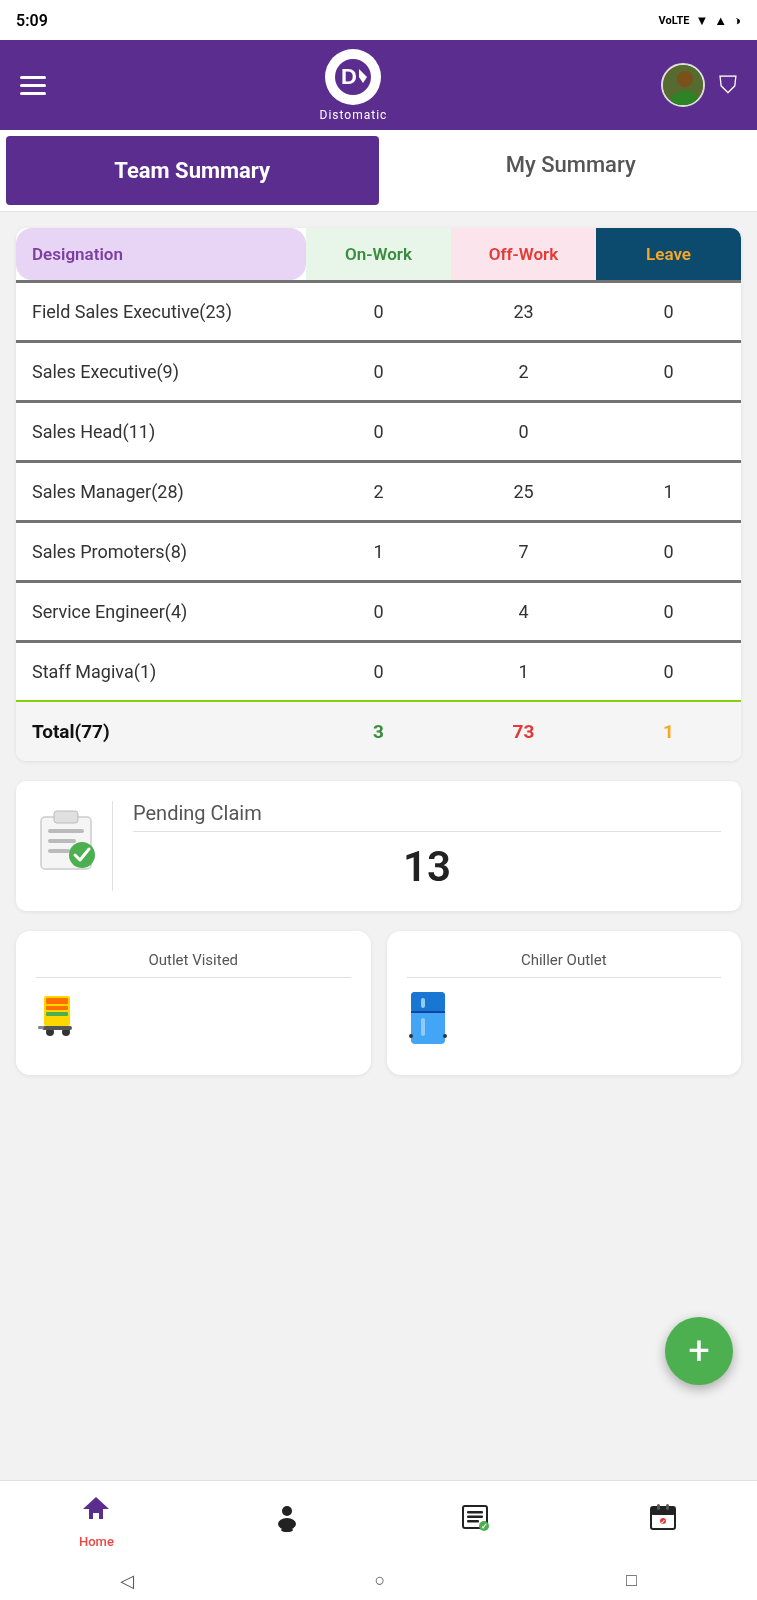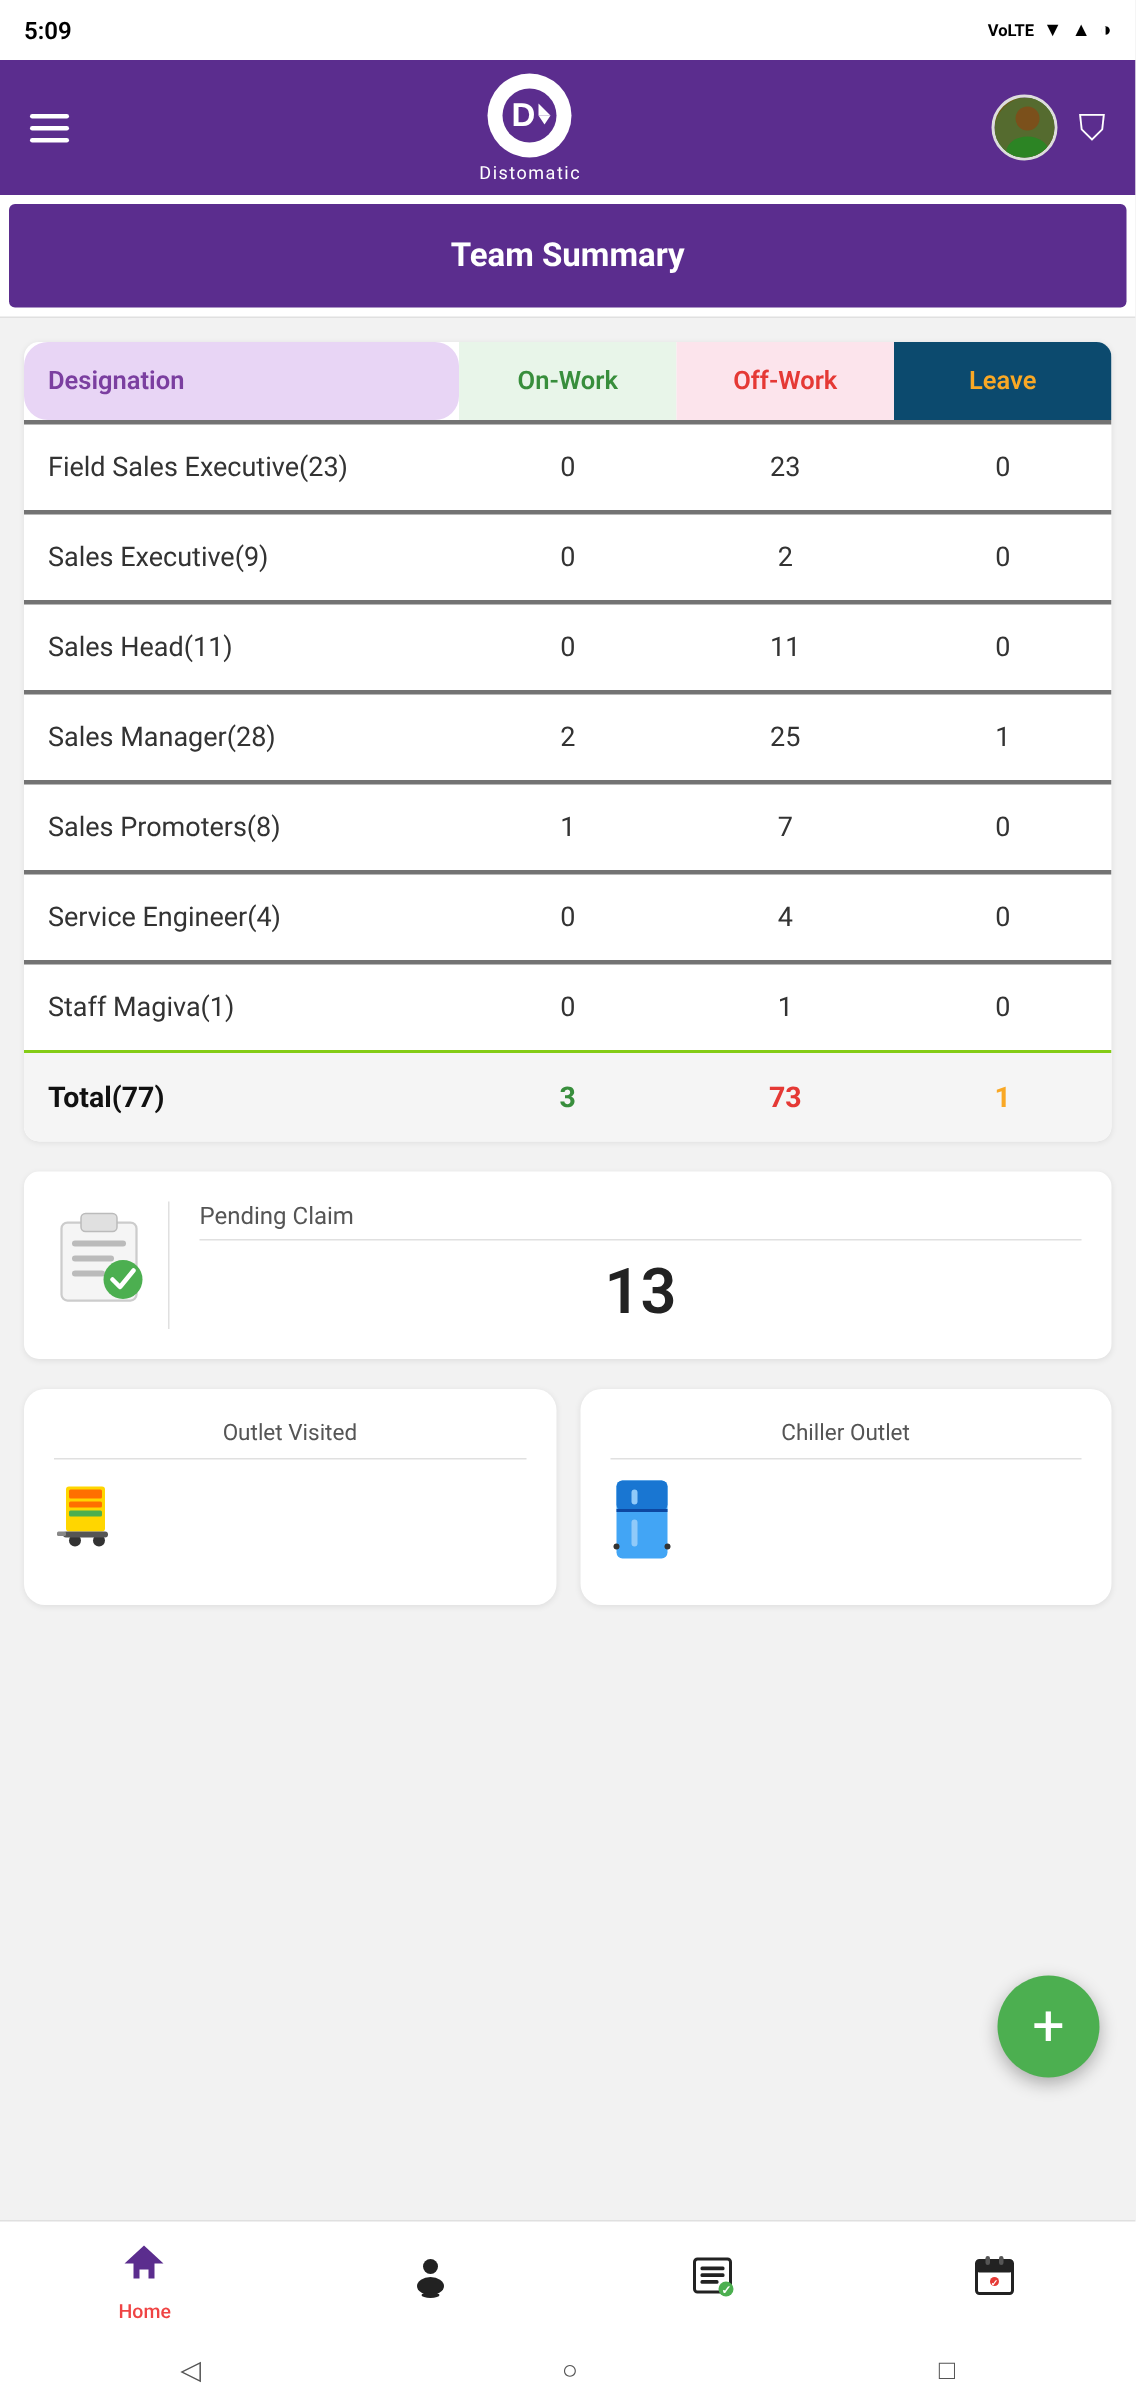--- a/index.html
+++ b/index.html
@@ -225,21 +225,21 @@
       display: flex;
       align-items: center;
       gap: 16px;
     }
     .pending-content {
       flex: 1;
       border-left: 1px solid #e0e0e0;
       padding-left: 20px;
     }
     .pending-title {
-      font-size: 16px;
+      font-size: 20px;
       color: #555;
       margin-bottom: 6px;
     }
     .pending-divider {
       height: 1px;
       background: #e0e0e0;
       margin-bottom: 10px;
     }
     .pending-number {
       font-size: 42px;
@@ -392,20 +392,23 @@
       </svg>
     </div>
     <span class="filter-icon">⛉</span>
   </div>
 </div>
 
 <div class="tabs-container">
   <div class="tab tab-active">
     <span>Team Summary</span>
   </div>
+  <div class="tab tab-inactive">
+    <span>My Summary</span>
+  </div>
 </div>
 
 <div class="main-content">
 
   <div class="table-card">
     <div class="table-header">
       <div class="th-cell th-designation">Designation</div>
       <div class="th-cell th-onwork">On-Work</div>
       <div class="th-cell th-offwork">Off-Work</div>
       <div class="th-cell th-leave">Leave</div>
@@ -421,21 +424,20 @@
     <div class="table-row-item">
       <div class="td-designation-cell">Sales Executive(9)</div>
       <div class="td-cell">0</div>
       <div class="td-cell">2</div>
       <div class="td-cell">0</div>
     </div>
 
     <div class="table-row-item">
       <div class="td-designation-cell">Sales Head(11)</div>
       <div class="td-cell">0</div>
-      <div class="td-cell">11</div>
       <div class="td-cell">0</div>
     </div>
 
     <div class="table-row-item">
       <div class="td-designation-cell">Sales Manager(28)</div>
       <div class="td-cell">2</div>
       <div class="td-cell">25</div>
       <div class="td-cell">1</div>
     </div>
 

